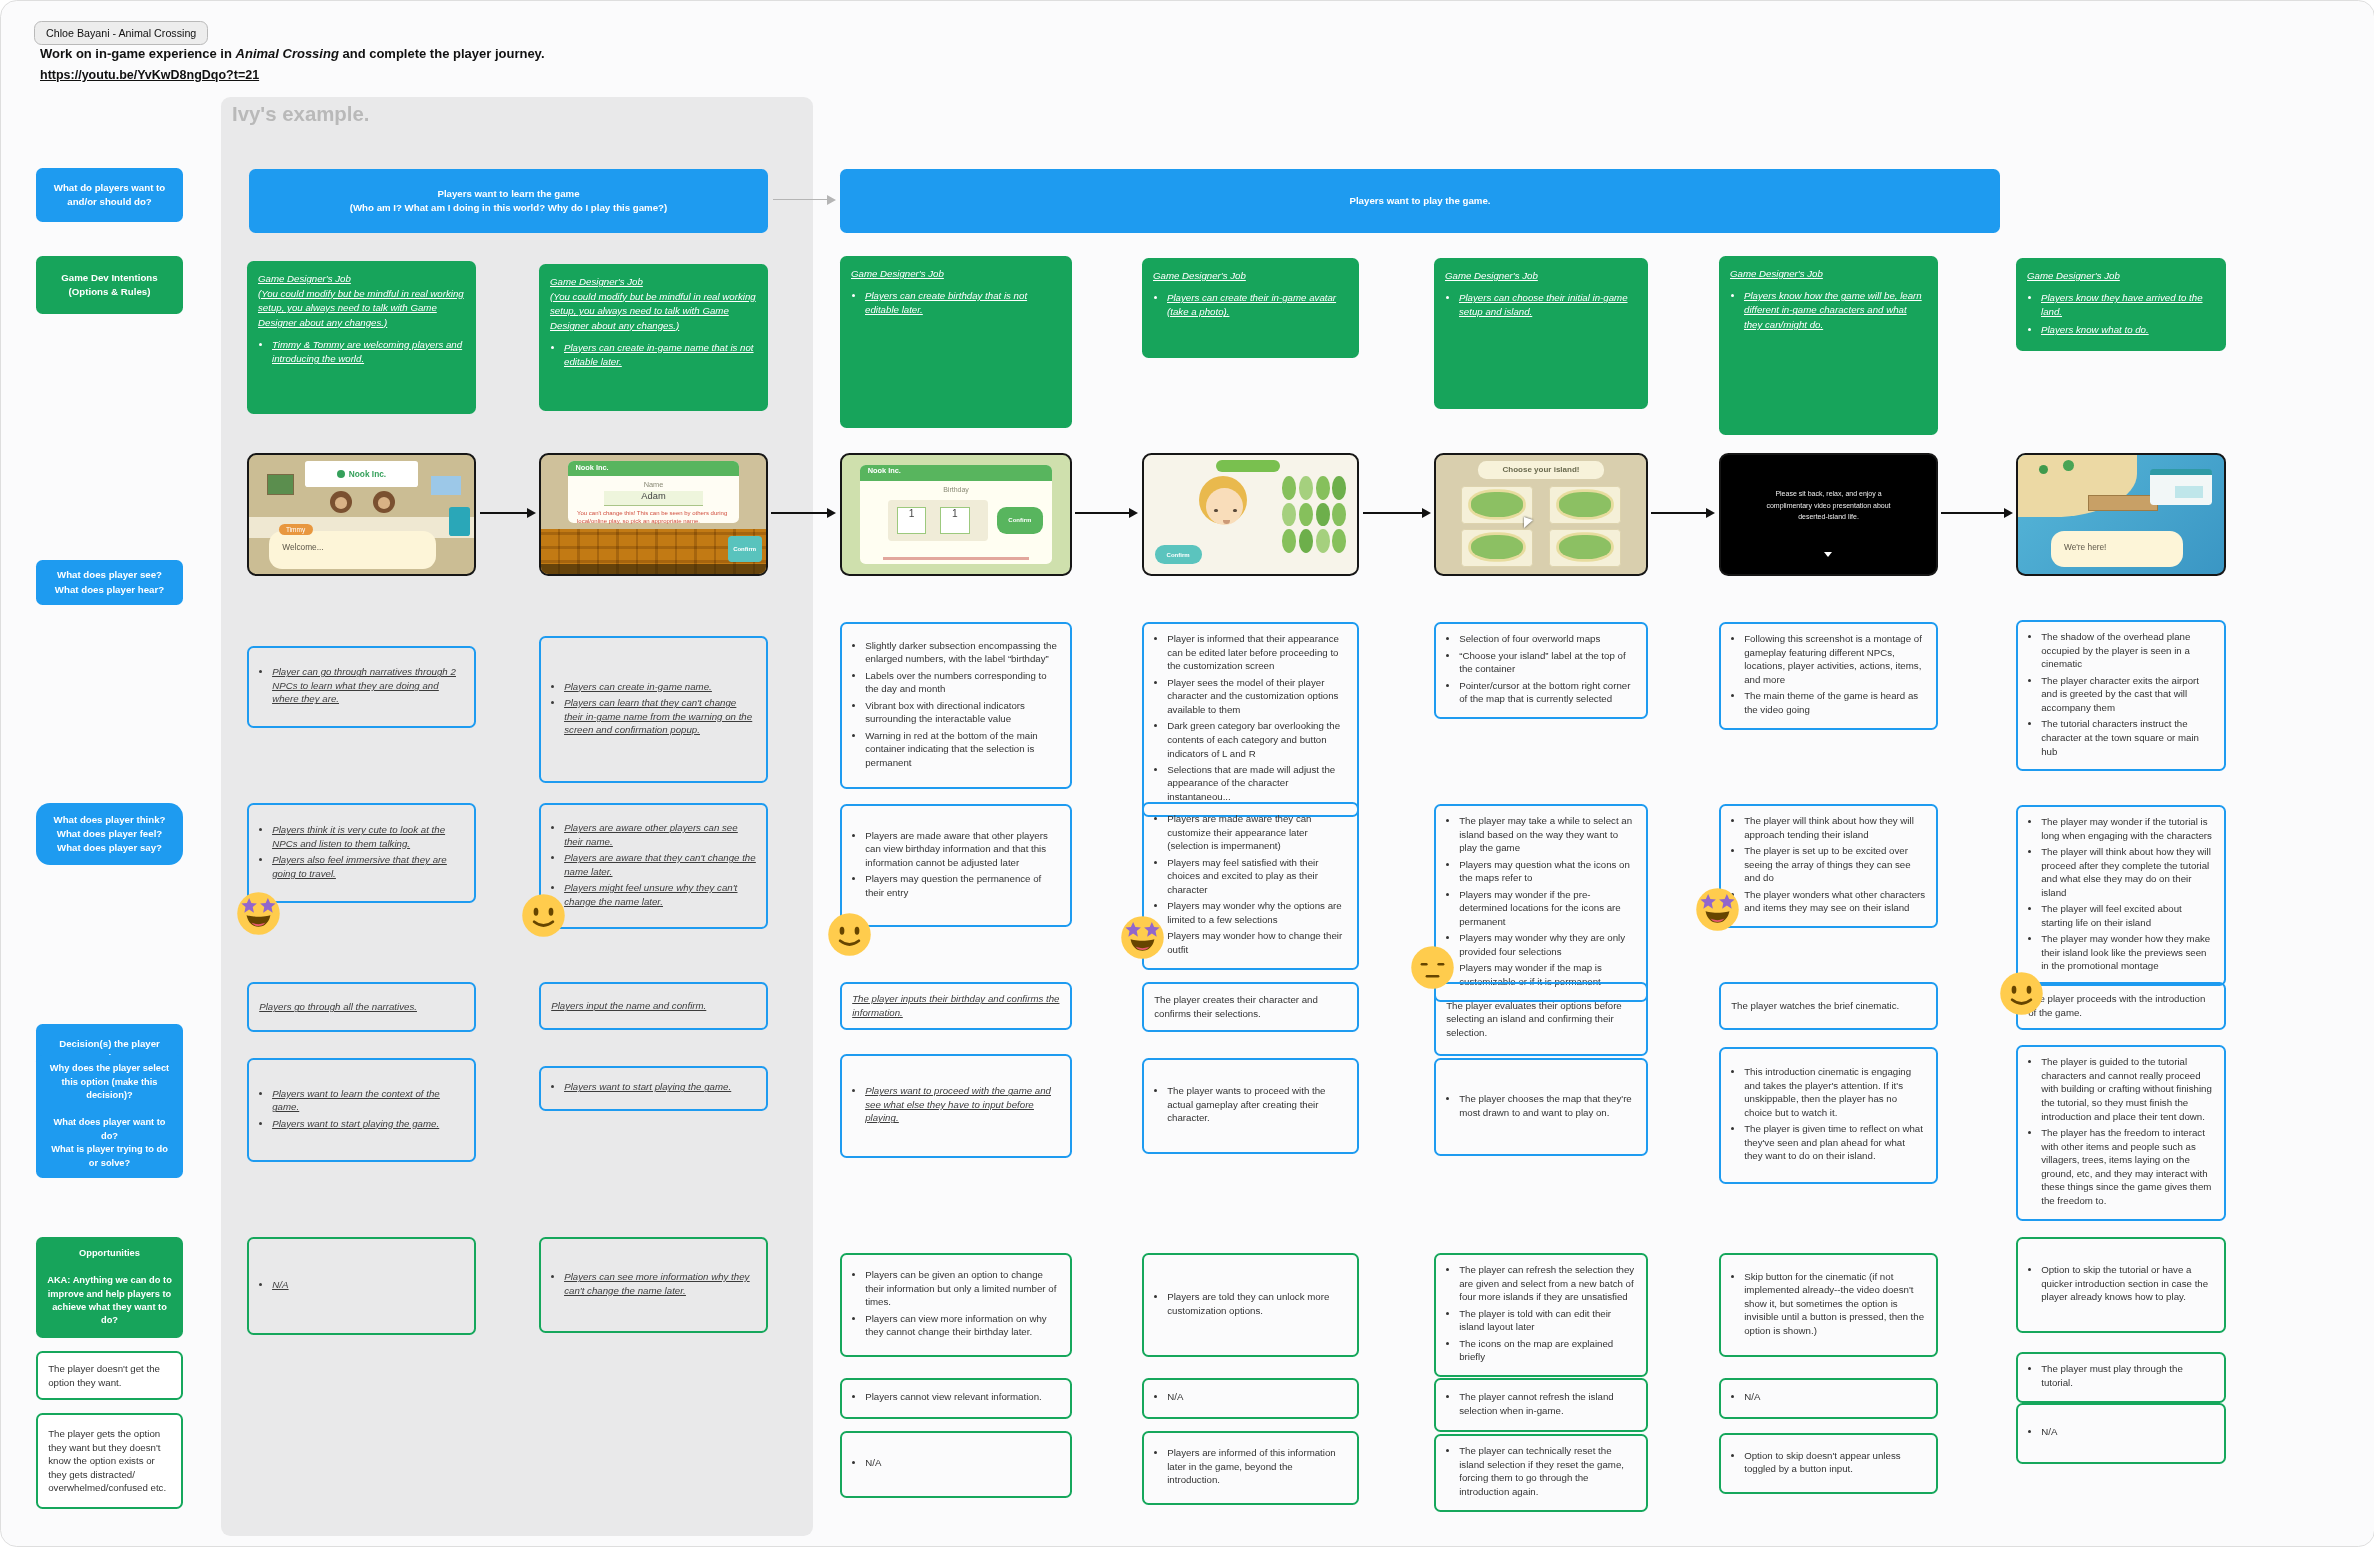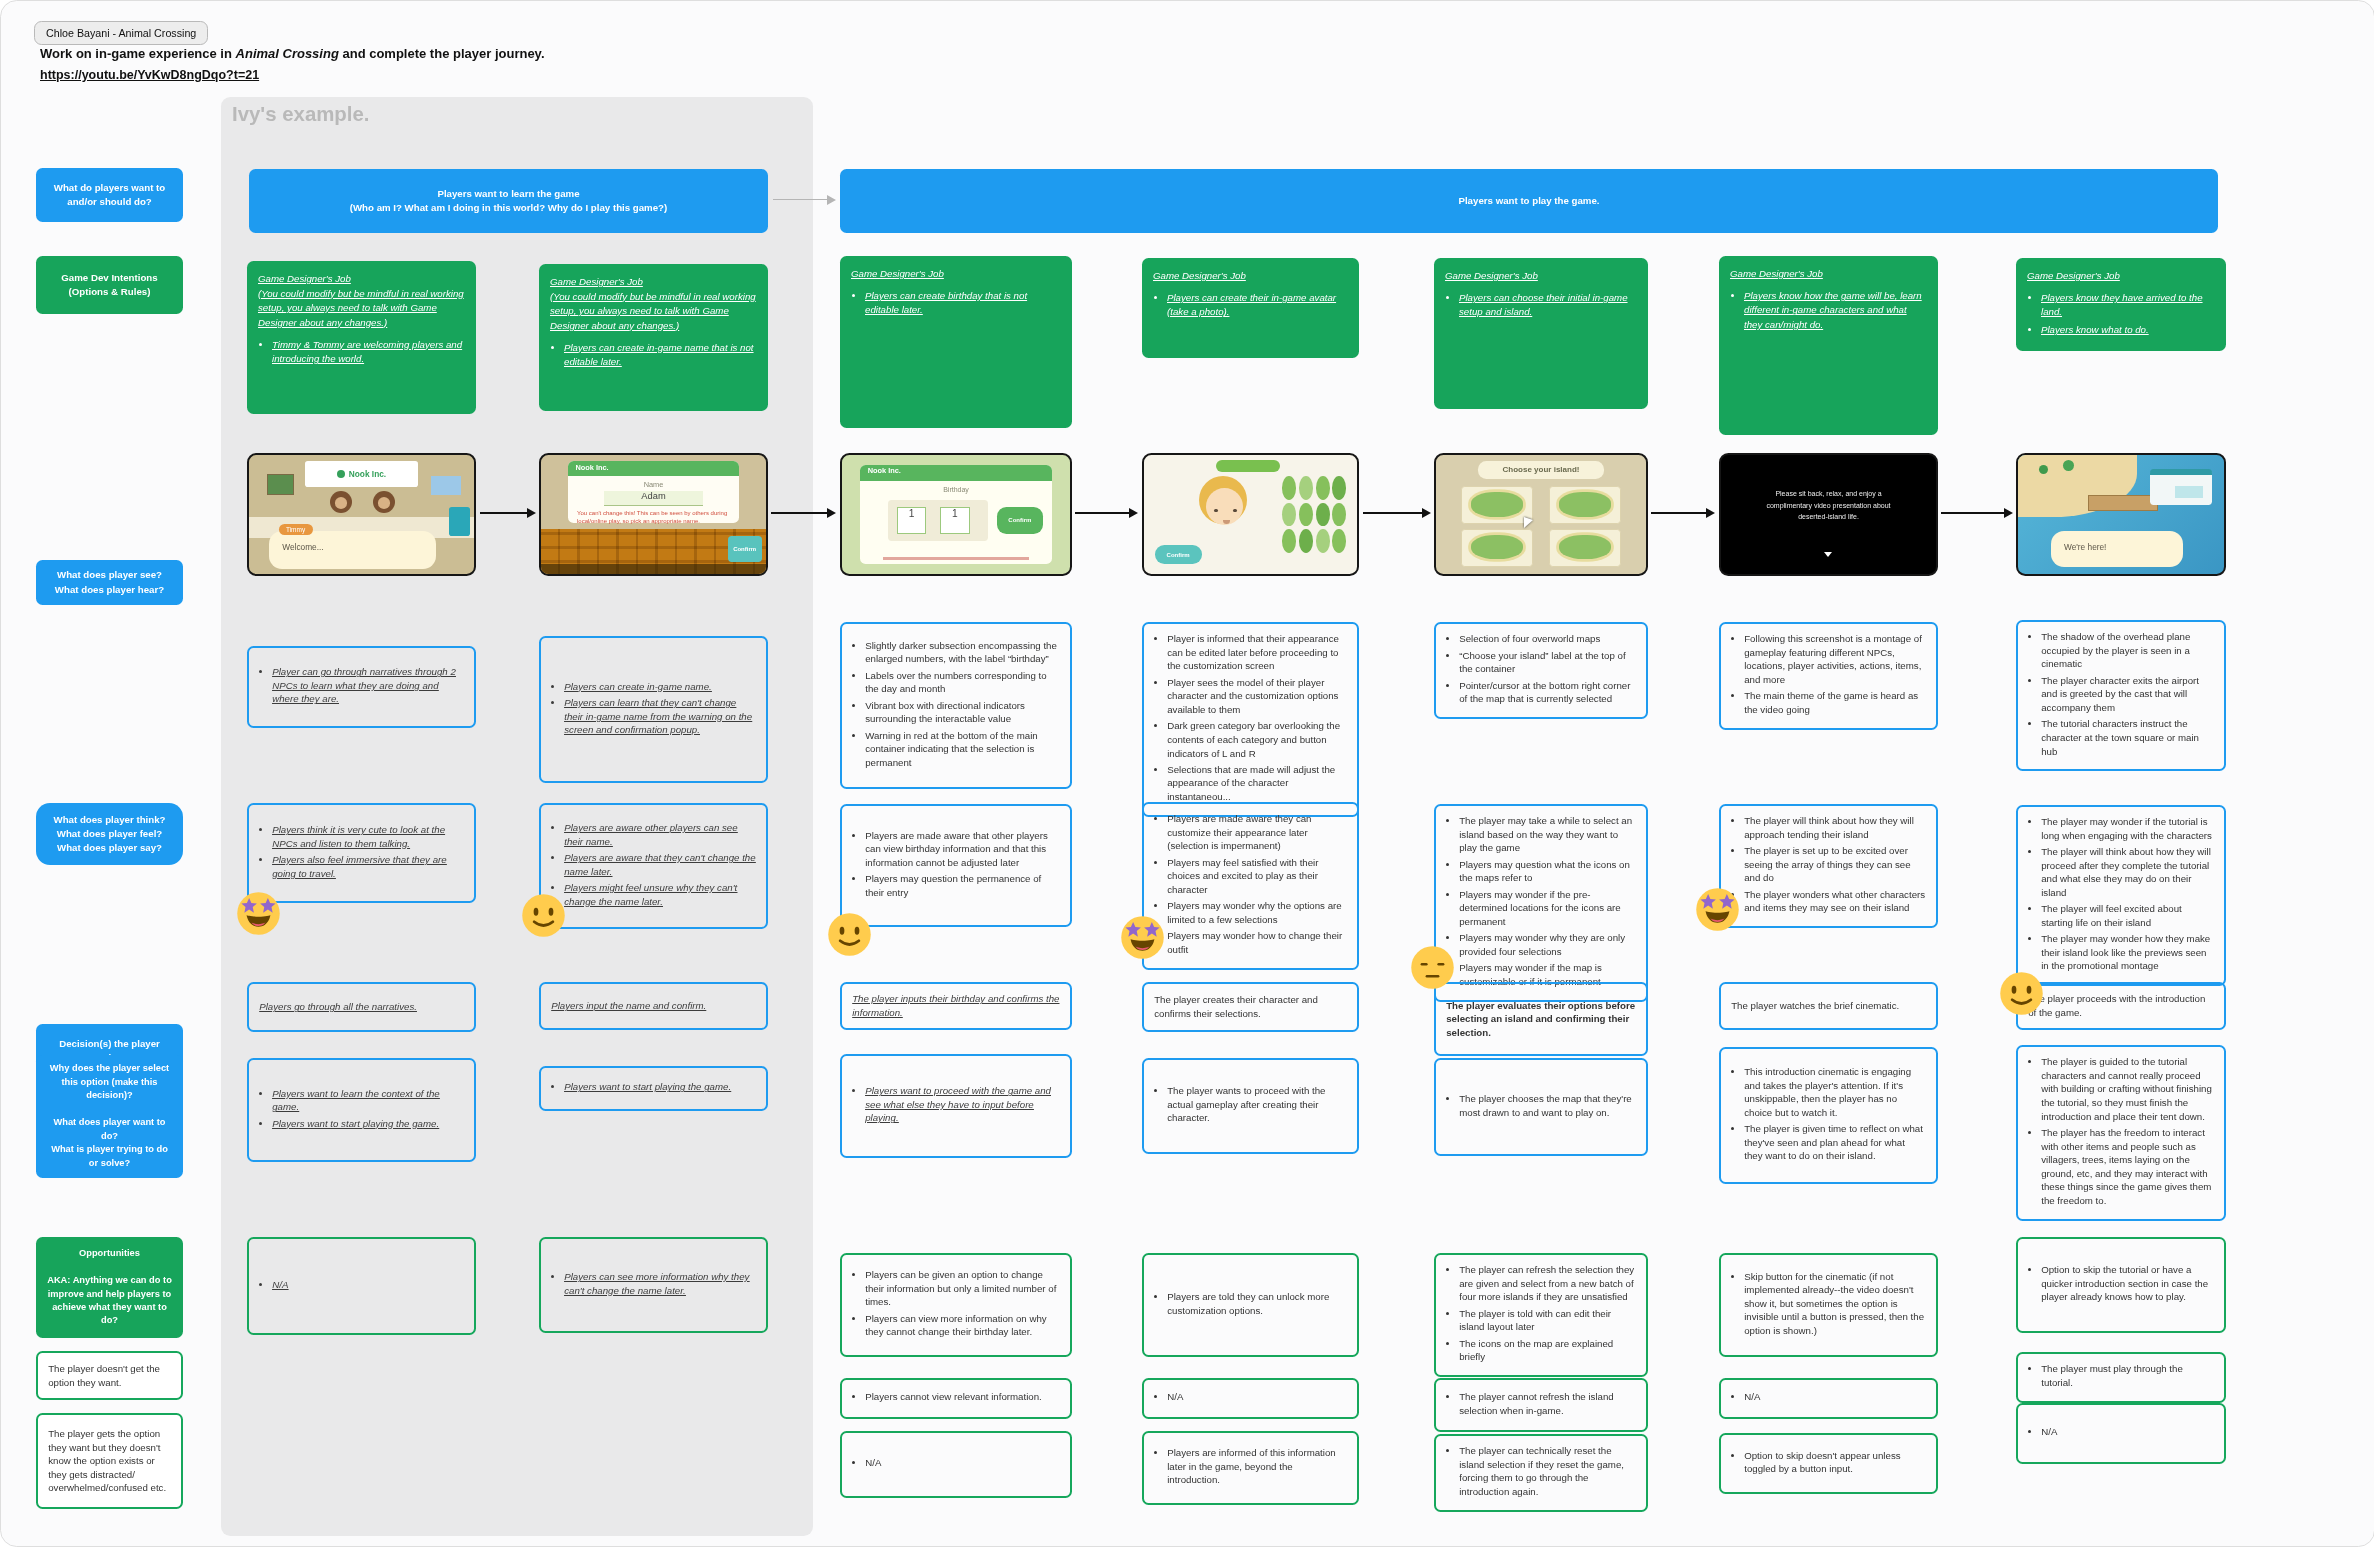--- a/index.html
+++ b/index.html
@@ -111,21 +111,21 @@
     <div class="fill green pre" style="top:1236px;min-height:101px;font-size:9.3px;">Opportunities
 
 AKA: Anything we can do to improve and help players to achieve what they want to do?</div>
     <div class="outline green whitebg" style="top:1350px;min-height:49px;">The player doesn't get the option they want.</div>
     <div class="outline green whitebg" style="top:1412px;min-height:96px;">The player gets the option they want but they doesn't know the option exists or they gets distracted/ overwhelmed/confused etc.</div>
   </div>
 
   <div class="fill blue pre" style="left:248px;top:168px;width:519px;min-height:64px;">Players want to learn the game
 (Who am I? What am I doing in this world? Why do I play this game?)</div>
   <div class="arrowline gray" style="left:772px;top:198px;width:61px;"></div>
-  <div class="fill blue pre" style="left:839px;top:168px;width:1378px;min-height:64px;">Players want to play the game.</div>
+  <div class="fill blue pre" style="left:839px;top:168px;width:1160px;min-height:64px;">Players want to play the game.</div>
 
   <div class="arrowline" style="left:479px;top:511px;width:54px;"></div>
   <div class="arrowline" style="left:770px;top:511px;width:63px;"></div>
   <div class="arrowline" style="left:1074px;top:511px;width:61px;"></div>
   <div class="arrowline" style="left:1362px;top:511px;width:66px;"></div>
   <div class="arrowline" style="left:1650px;top:511px;width:62px;"></div>
   <div class="arrowline" style="left:1940px;top:511px;width:70px;"></div>
 
   <div class="col" style="left:246px;width:229px;">
     <div class="designer" style="top:260px;min-height:153px;">
@@ -391,21 +391,21 @@
           <li>The player may take a while to select an island based on the way they want to play the game</li>
           <li>Players may question what the icons on the maps refer to</li>
           <li>Players may wonder if the pre-determined locations for the icons are permanent</li>
           <li>Players may wonder why they are only provided four selections</li>
           <li>Players may wonder if the map is customizable or if it is permanent</li>
         </ul>
       <svg class="emoji" style="left:-26px;bottom:9.3px;" viewBox="0 0 48 48" width="45" height="45">
           <use href="#em-neutral"></use>
         </svg>
     </div>
-    <div class="outline blue box" style="top:981px;min-height:74px;font-weight:bold;">
+    <div class="outline blue box" style="top:981px;min-height:74px;">
         <span>The player evaluates their options before selecting an island and confirming their selection.</span>
       </div>
     <div class="outline blue box" style="top:1057px;min-height:98px;">
         <ul>
           <li>The player chooses the map that they're most drawn to and want to play on.</li>
         </ul>
       </div>
     <div class="outline green box" style="top:1252px;min-height:104px;">
         <ul>
           <li>The player can refresh the selection they are given and select from a new batch of four more islands if they are unsatisfied</li>

